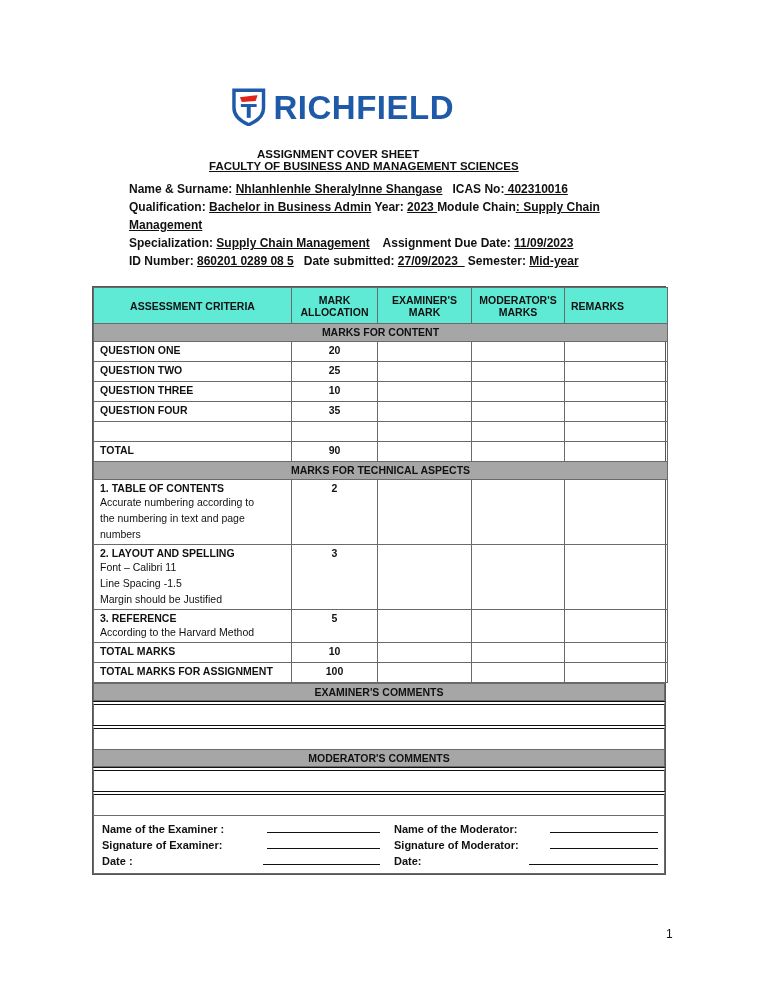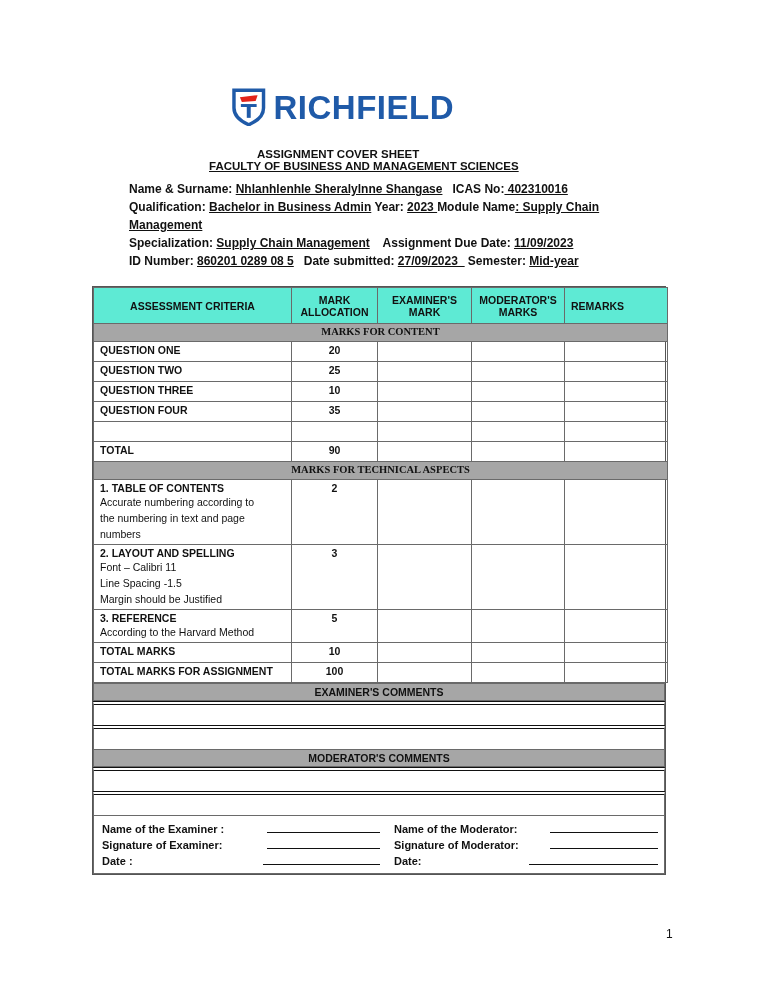--- a/index.html
+++ b/index.html
@@ -10,21 +10,21 @@
   .logo .wordmark { font-family: "Liberation Sans", sans-serif; font-weight: bold; font-size: 33px; color: #1f5aa8; letter-spacing: 0.5px; line-height: 1; }
   .faculty { position: absolute; left: 209px; top: 131px; font-weight: bold; font-size: 11.5px; text-decoration: underline; white-space: nowrap; margin-top: 29px; }
   .sheet-title { position: absolute; left: 257px; top: 148px; font-weight: bold; font-size: 11.5px; white-space: nowrap; }
   .info { position: absolute; left: 93px; top: 180px; width: 500px; font-weight: bold; font-size: 12px; line-height: 18px; }
   .info .line { white-space: nowrap; padding-left: 36px; }
   .info u { text-decoration: underline; }
   .table { position: absolute; left: 92px; top: 286px; width: 574px; border: 1px solid #555; border-collapse: collapse; }
   table.grid { width: 574px; border-collapse: collapse; table-layout: fixed; }
   table.grid td, table.grid th { border: 1px solid #6a6a6a; font-size: 10.5px; vertical-align: top; padding: 2px 6px; }
   table.grid th { background: #5eead4; font-weight: bold; text-align: center; vertical-align: middle; height: 36px; }
-  .section-row td { background: #a6a6a6; font-weight: bold; text-align: center; height: 18px; padding: 2px 0; font-family: Liberation Serif, serif; }
+  .section-row td { background: #a6a6a6; font-weight: bold; text-align: center; height: 18px; padding: 2px 0; }
   .crit { font-weight: bold; }
   .desc { font-weight: normal; display: block; line-height: 16px; }
   .mark { text-align: center; font-weight: bold; }
   .row-std td { height: 20px; vertical-align: middle; }
   .comments-head { background: #a6a6a6; font-weight: bold; text-align: center; height: 18px; border: 1px solid #6a6a6a; font-size: 10.5px; line-height: 17px; }
   .comment-line { height: 24px; border-left: 1px solid #6a6a6a; border-right: 1px solid #6a6a6a; border-top: 3px double #111; border-top-width: 4px; }
   .comment-line.first { border-top: 4px double #111; }
   .sig-block { border: 1px solid #6a6a6a; border-top: 1px solid #6a6a6a; padding: 5px 6px 4px 8px; display: flex; font-weight: bold; font-size: 11px; line-height: 16px; }
   .sig-col { width: 50%; }
   .sig-row { display: flex; white-space: nowrap; gap: 20px; }
@@ -46,21 +46,21 @@
 </div>
 
 <div class="faculty">FACULTY OF BUSINESS AND MANAGEMENT SCIENCES</div>
 <div class="sheet-title">ASSIGNMENT COVER SHEET</div>
 
 <div class="info">
   <div class="line">
     <span>Name &amp; Surname: </span><u>Nhlanhlenhle Sheralylnne Shangase</u><span style="white-space:pre">   ICAS No:</span><u> 402310016</u>
   </div>
   <div class="line">
-    <span>Qualification: </span><u>Bachelor in Business Admin</u><span> Year: </span><u>2023 </u><span>Module Name</span><u>: Supply Chain</u>
+    <span>Qualification: </span><u>Bachelor in Business Admin</u><span> Year: </span><u>2023 </u><span>Module Chain</span><u>: Supply Chain</u>
   </div>
   <div class="line">
     <u>Management</u>
   </div>
   <div class="line">
     <span>Specialization: </span><u>Supply Chain Management</u><span style="white-space:pre">    Assignment Due Date: </span><u>11/09/2023</u>
   </div>
   <div class="line">
     <span>ID Number: </span><u>860201 0289 08 5</u><span style="white-space:pre">   Date submitted: </span><u>27/09/2023_</u><span> Semester: </span><u>Mid-year</u>
   </div>

